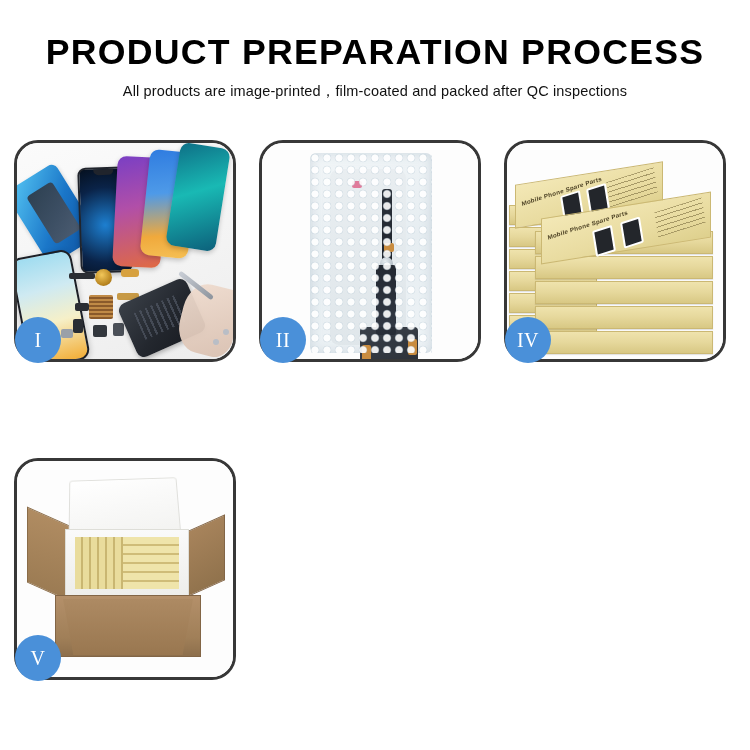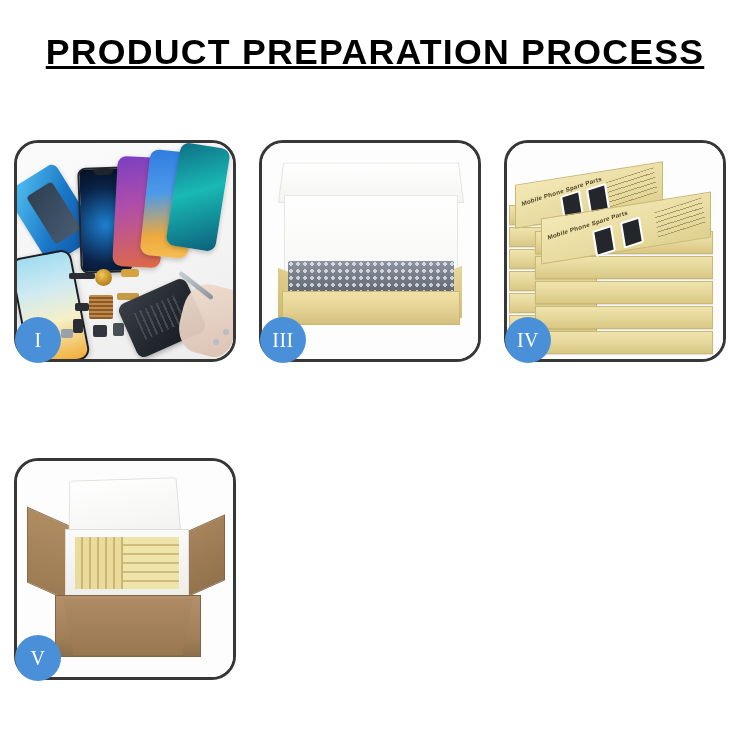--- a/index.html
+++ b/index.html
@@ -5,21 +5,21 @@
   * { box-sizing: border-box; margin: 0; padding: 0; }
   html, body {
     width: 750px; height: 750px;
     background: #ffffff;
     font-family: "Liberation Sans", sans-serif;
     overflow: hidden;
   }
   .page { position: relative; width: 750px; height: 750px; background: #fff; }
 
   
-  .header { text-align: center; padding-top: 34px; text-decoration: underline; }
+  .header { text-align: center; padding-top: 34px; }
   .title {
     font-size: 35px; font-weight: bold; color: #000;
     letter-spacing: 1.2px; line-height: 1.05;
     transform: scaleX(1.02); transform-origin: center;
   }
   .subtitle {
     font-size: 14.5px; color: #111; margin-top: 11px;
     letter-spacing: 0.15px; font-weight: normal;
   }
 
@@ -307,20 +307,21 @@
   .c-tab1 { left:50px; top:92px; width:16px; height:14px; }
   .c-tab2 { left:54px; top:158px; width:18px; height:12px; }
 </style>
 </head>
 <body>
 
 <div class="page">
 
   <div class="header">
     <div class="title">PRODUCT PREPARATION PROCESS</div>
+    <div class="subtitle">All products are image-printed，film-coated and packed after QC inspections</div>
   </div>
 
   <div class="grid">
 
     <div class="panel">
       <div class="photo p1">
         <div class="scr scr-adh"></div>
         <div class="scr scr-a"></div>
         <div class="scr scr-b"></div>
         <div class="scr scr-c"></div>
@@ -338,32 +339,39 @@
         <div class="pt pt8"></div>
         <div class="chassis"></div>
         <div class="hand"></div>
         <div class="tweez"></div>
         <div class="screw" style="left:196px;top:196px"></div>
         <div class="screw" style="left:206px;top:186px"></div>
       </div>
       <div class="badge">I</div>
     </div>
 
-
     <div class="panel">
-      <div class="photo p3">
-        <div class="b3-lid"></div>
-        <div class="b3-back"></div>
-        <div class="b3-left"></div>
-        <div class="b3-right"></div>
-        <div class="b3-foam"></div>
-        <div class="b3-front"></div>
+      <div class="photo p2">
+        <div class="bag">
+          <div class="bag-inner">
+            <div class="pinkdot"></div>
+            <div class="lcd-body"></div>
+            <div class="cam"></div>
+            <div class="conn c1"></div>
+            <div class="flex-strip"></div>
+            <div class="flex-tail"></div>
+            <div class="conn c2"></div>
+            <div class="conn c3"></div>
+          </div>
+          <div class="bubbles"></div>
+        </div>
       </div>
-      <div class="badge">III</div>
+      <div class="badge">II</div>
     </div>
+
 
     <div class="panel">
       <div class="photo p4">
         <div class="stackwrap">
           <div class="bx bxL bl1"></div>
           <div class="bx bxL bl2"></div>
           <div class="bx bxL bl3"></div>
           <div class="bx bxL bl4"></div>
           <div class="bx bxL bl5"></div>
           <div class="bx bxL bl6"></div>

